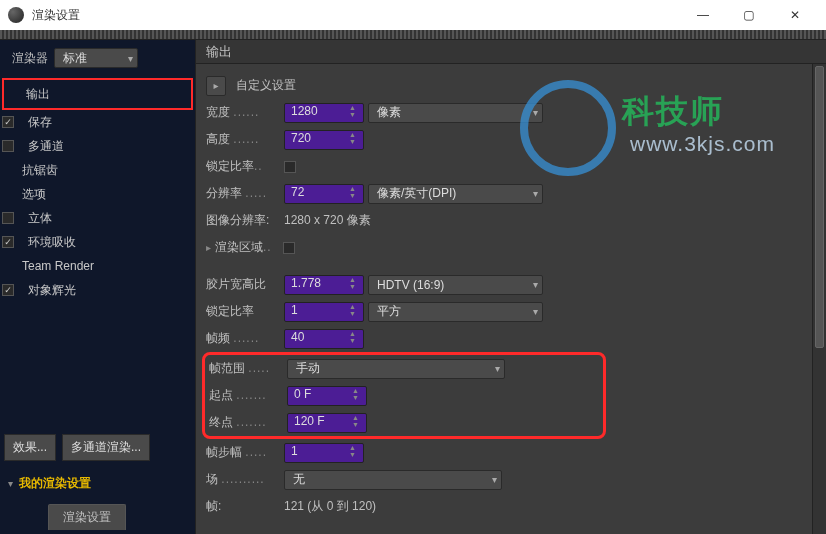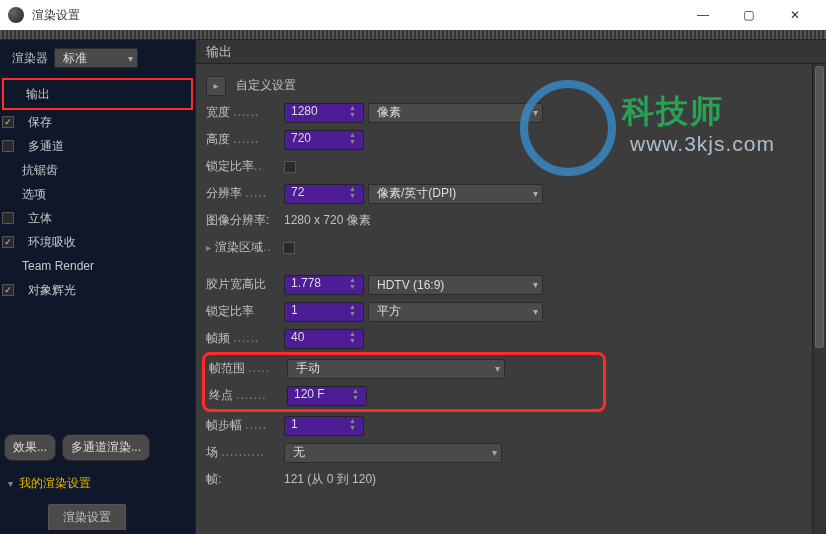--- a/index.html
+++ b/index.html
@@ -106,37 +106,37 @@
       padding: 2px 0;
     }
     .sidebar-buttons {
       display: flex;
       gap: 6px;
       padding: 8px 4px;
     }
     .btn {
       background: #4a4a4a;
       border: 1px solid #2a2a2a;
-      border-radius: 8px;
+      border-radius: 0;
       padding: 4px 8px;
       font-size: 12px;
       color: #ddd;
       cursor: pointer;
     }
     .preset-row {
       padding: 6px 8px;
       display: flex;
       align-items: center;
       gap: 6px;
     }
     .tree-toggle {
       color: #888;
       font-size: 10px;
     }
-    .preset-label { color: #e6b800; }
+    .preset-label { color: #e6b800; font-weight: bold; }
     .bottom-tab {
       margin-top: auto;
       padding: 6px 8px 0 48px;
     }
     .tab {
       background: #4a4a4a;
       border-top: 1px solid #555;
       border-left: 1px solid #555;
       border-right: 1px solid #555;
       border-radius: 2px 2px 0 0;
@@ -467,20 +467,30 @@
             </span>
         </div>
       </div>
 
       <div class="red-box">
         <div class="row">
           <span class="field-label"><span>帧范围</span> <span class="dots">.....</span></span>
           <div class="select-wide select-xwide">手动</div>
         </div>
         <div class="row">
+          <span class="field-label"><span>起点</span> <span class="dots">.......</span></span>
+          <div class="num-input">
+            <span>0 F</span>
+            <span class="spinners">
+                <span>▲</span>
+                <span>▼</span>
+              </span>
+          </div>
+        </div>
+        <div class="row">
           <span class="field-label"><span>终点</span> <span class="dots">.......</span></span>
           <div class="num-input">
             <span>120 F</span>
             <span class="spinners">
                 <span>▲</span>
                 <span>▼</span>
               </span>
           </div>
         </div>
       </div>

